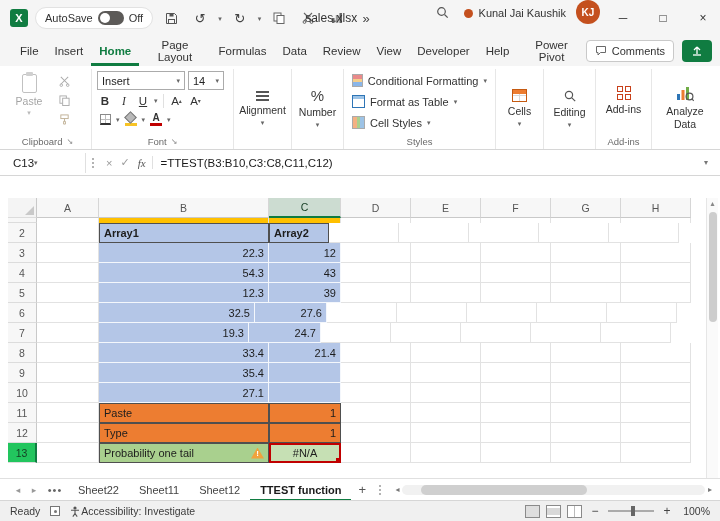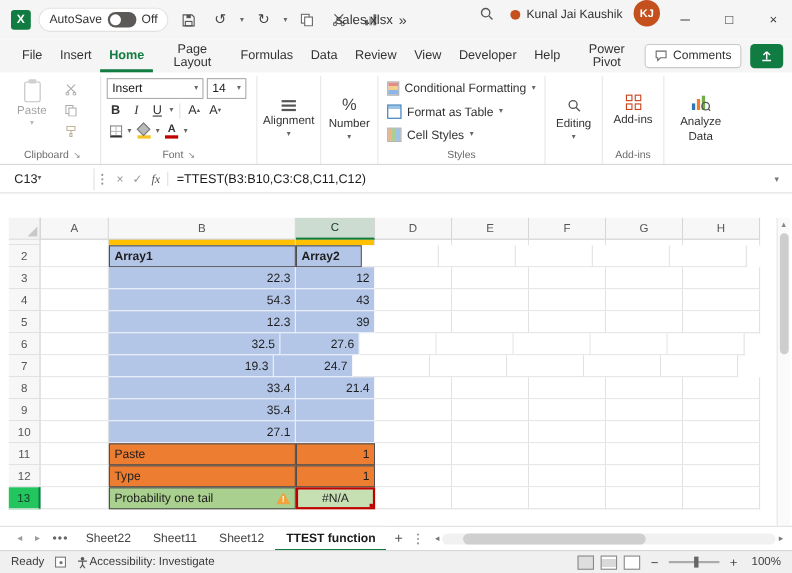--- a/index.html
+++ b/index.html
@@ -355,20 +355,27 @@
           <span class="icon-cs"></span>
           <span>Cell Styles</span>
           <span class="caret">▾</span>
         </button>
       </div>
       <div class="glabel">
           <span>Styles</span>
         </div>
     </div>
 
+    <div class="rgroup" style="width:48px">
+      <button class="collapsed-btn">
+        <span class="icon-cells"></span>
+        <span>Cells</span>
+        <span class="caret">▾</span>
+      </button>
+    </div>
 
     <div class="rgroup" style="width:52px">
       <button class="collapsed-btn">
         <svg width="14" height="14" viewBox="0 0 14 14">
             <circle cx="6" cy="6" r="3.6" fill="none" stroke="#555" stroke-width="1.2"></circle>
             <path d="M8.8 8.8l3.4 3.4" stroke="#555" stroke-width="1.2"></path>
           </svg>
         <span>Editing</span>
         <span class="caret">▾</span>
       </button>

